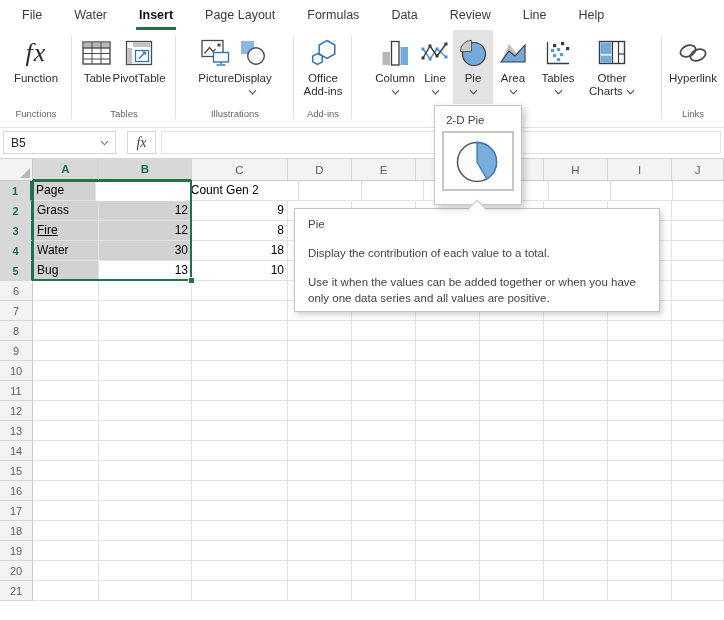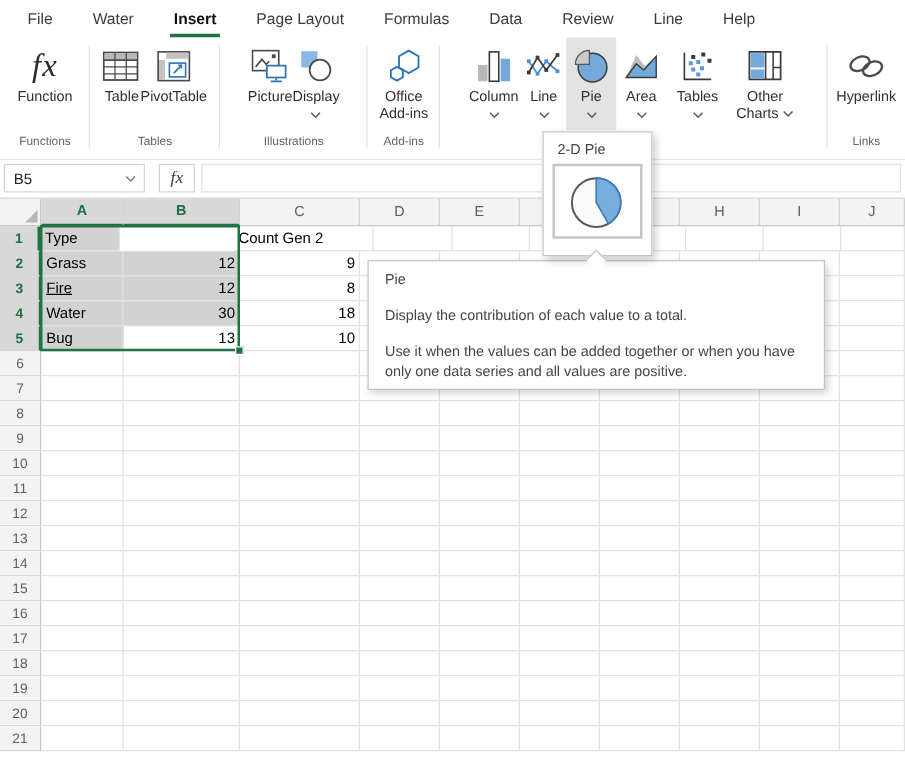--- a/index.html
+++ b/index.html
@@ -308,21 +308,21 @@
         <div class="ch" style="width: 64px;">D</div>
         <div class="ch" style="width: 64px;">E</div>
         <div class="ch" style="width: 64px;">F</div>
         <div class="ch" style="width: 64px;">G</div>
         <div class="ch" style="width: 64px;">H</div>
         <div class="ch" style="width: 64px;">I</div>
         <div class="ch" style="width: 52px;">J</div>
       </div>
       <div class="grow">
         <div class="rh sel">1</div>
-        <div class="cell selfill" style="width: 66px;">Type</div>
+        <div class="cell selfill" style="width: 66px;">Page</div>
         <div class="cell selfill" style="width: 93px; margin-top: 45px;">Count Gen1</div>
         <div class="cell" style="width: 116px;">Count Gen 2</div>
         <div class="cell" style="width: 64px;"></div>
         <div class="cell" style="width: 64px;"></div>
         <div class="cell" style="width: 64px;"></div>
         <div class="cell" style="width: 64px;"></div>
         <div class="cell" style="width: 64px;"></div>
         <div class="cell" style="width: 64px;"></div>
         <div class="cell" style="width: 52px;"></div>
       </div>

